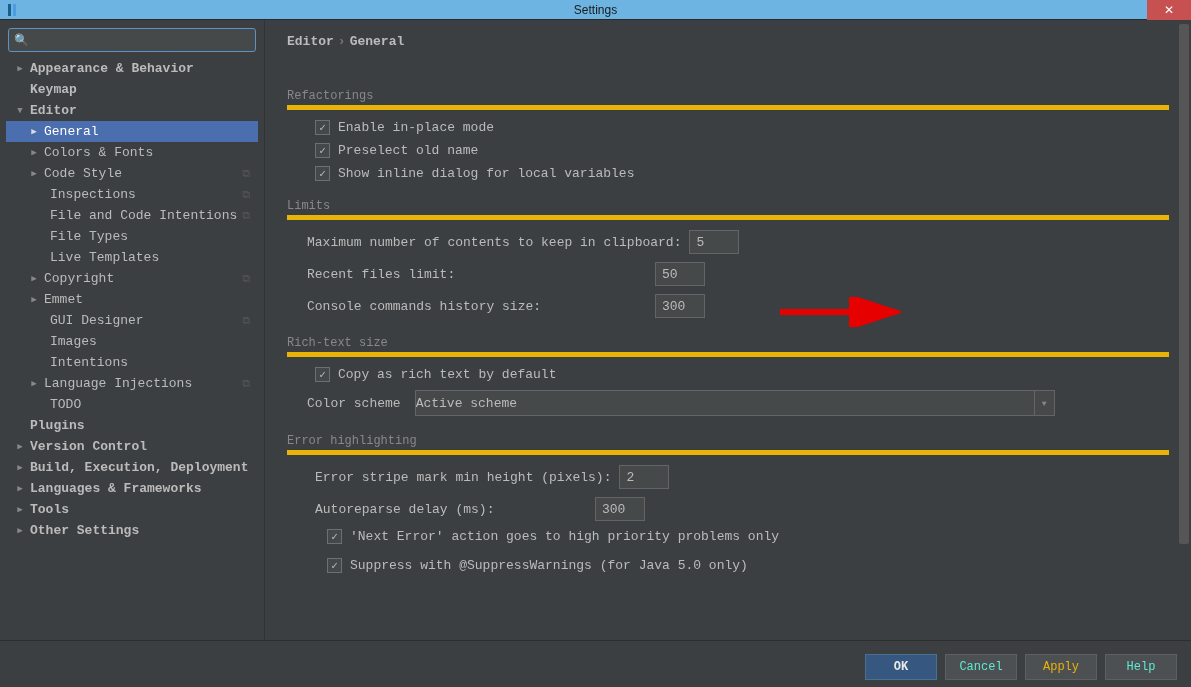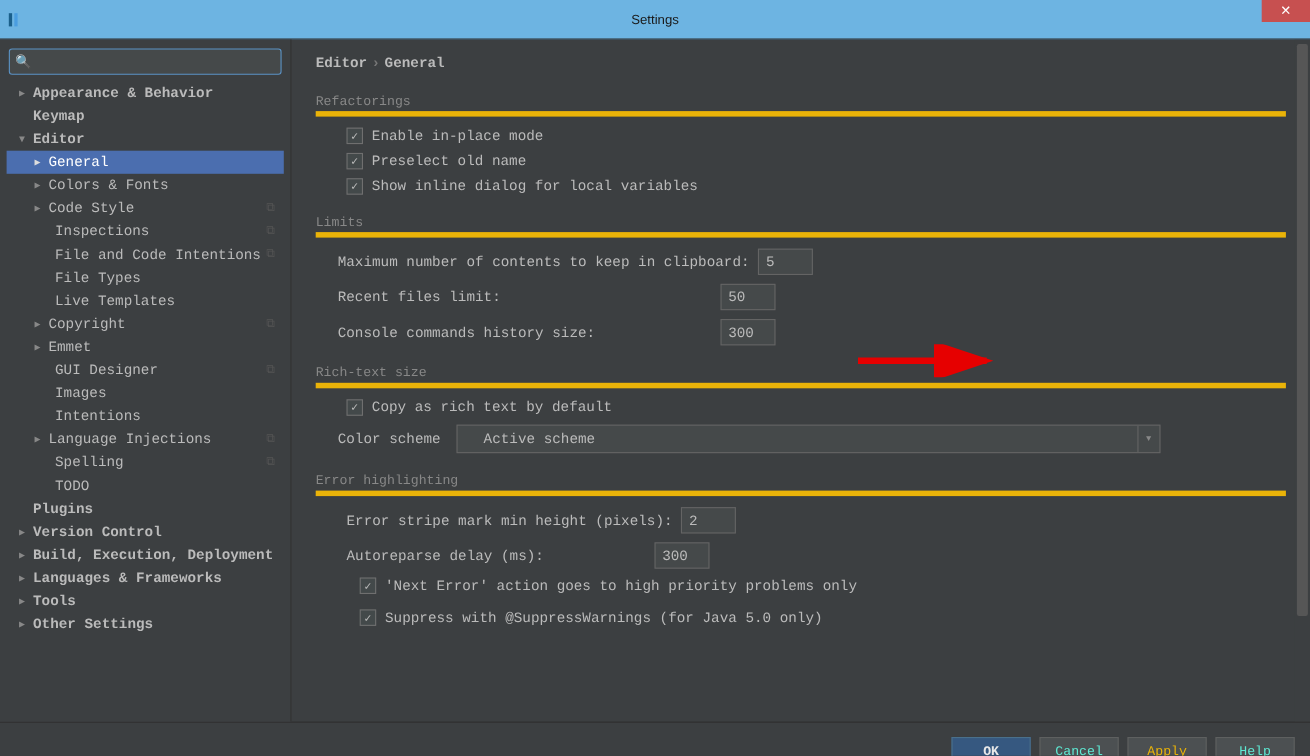--- a/index.html
+++ b/index.html
@@ -6,21 +6,21 @@
 body {
   font-family: "Consolas", "Courier New", monospace;
   font-size: 13px;
   background: #3c3f41;
   width: 1191px;
   height: 687px;
   overflow: hidden;
   color: #bbbbbb;
 }
 .titlebar {
-  height: 36px;
+  height: 20px;
   background: #6db4e2;
   display: flex;
   align-items: center;
   position: relative;
   border-bottom: 1px solid #2b2b2b;
 }
 .titlebar-icon {
   width: 28px;
   height: 28px;
   display: flex;
@@ -120,21 +120,21 @@
 }
 .content {
   flex: 1;
   padding: 14px 22px;
   overflow: hidden;
   position: relative;
 }
 .breadcrumb {
   font-weight: bold;
   color: #bbbbbb;
-  margin-bottom: 20px;
+  margin-bottom: 40px;
 }
 .breadcrumb .sep {
   color: #777;
   padding: 0 4px;
 }
 .section-title {
   color: #888;
   font-size: 12px;
   border-bottom: 5px solid #eab308;
   padding-bottom: 2px;
@@ -177,21 +177,21 @@
   font-size: 13px;
 }
 .dropdown {
   flex: 1;
   height: 26px;
   background: #45494a;
   border: 1px solid #646464;
   color: #bbbbbb;
   display: flex;
   align-items: center;
-  padding: 0 24px;
+  padding: 0 0;
   margin-left: 6px;
   position: relative;
   max-width: 640px;
 }
 .dropdown-arrow {
   position: absolute;
   right: 0;
   top: 0;
   width: 20px;
   height: 100%;
@@ -338,24 +338,20 @@
       </div>
     <div class="tree-item level2">
         <span class="tree-label">Intentions</span>
       </div>
     <div class="tree-item level1">
         <span class="tree-arrow">▶</span>
         <span class="tree-label">Language Injections</span>
         <span class="badge">⧉</span>
       </div>
     <div class="tree-item level2">
-        <span class="tree-label">Spelling</span>
-        <span class="badge">⧉</span>
-      </div>
-    <div class="tree-item level2">
         <span class="tree-label">TODO</span>
       </div>
     <div class="tree-item level0">
         <span class="tree-arrow"></span>
         <span class="tree-label">Plugins</span>
       </div>
     <div class="tree-item level0">
         <span class="tree-arrow">▶</span>
         <span class="tree-label">Version Control</span>
       </div>

